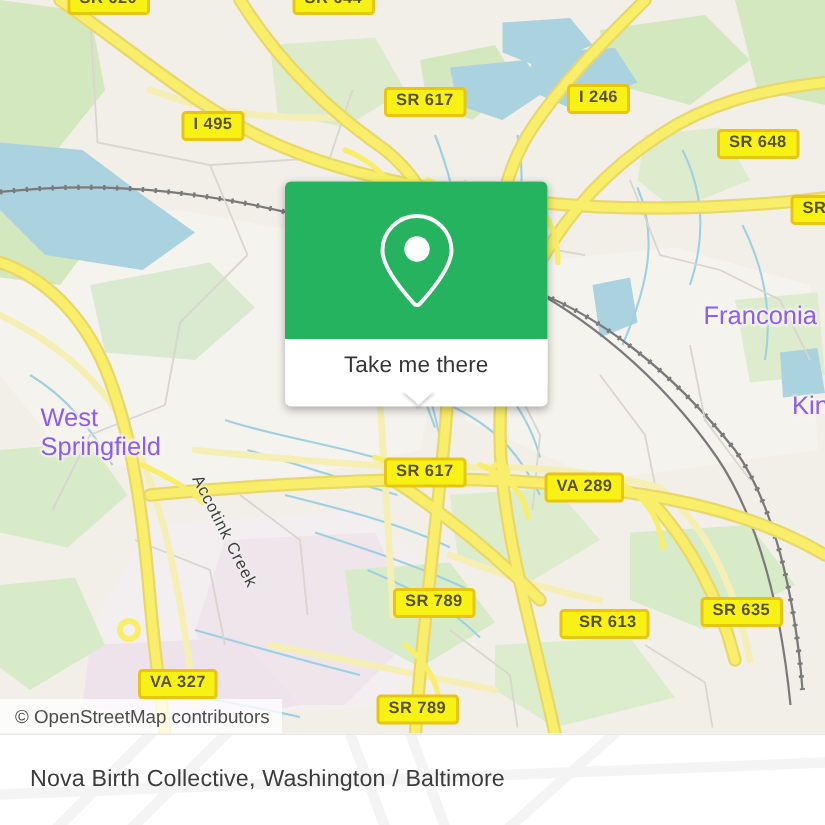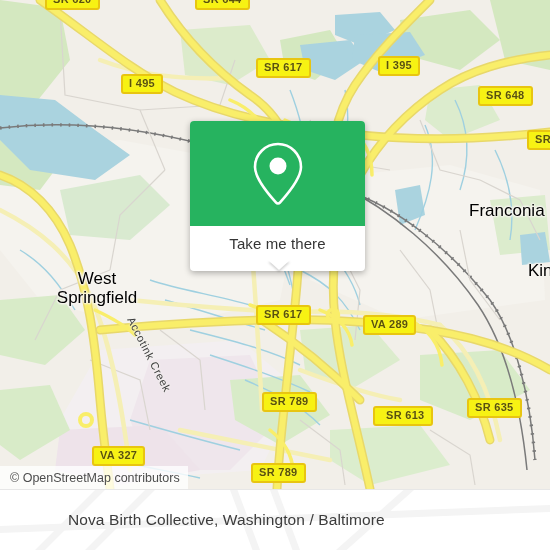--- a/index.html
+++ b/index.html
@@ -45,26 +45,26 @@
     padding: 2px 6px 3px 6px;
     line-height: 11px;
     white-space: nowrap;
     text-shadow: 0 0 1px rgba(255,255,255,0.35);
     box-sizing: border-box;
   }
 
   
   .place-label {
     position: absolute;
-    color: #000000;
+    color: #8b5cf6;
     font-family: "Liberation Sans", sans-serif;
     font-size: 17px;
     line-height: 19px;
     white-space: pre;
-    text-align: center;
+    text-align: left;
     text-shadow:
        1px 0 2px #f7f5f0, -1px 0 2px #f7f5f0,
        0 1px 2px #f7f5f0, 0 -1px 2px #f7f5f0,
        1px 1px 2px #f7f5f0, -1px -1px 2px #f7f5f0;
     pointer-events: none;
   }
   .creek-label {
     position: absolute;
     color: #3d3d3d;
     font-family: "Liberation Sans", sans-serif;
@@ -162,21 +162,20 @@
     opacity: 1;
   }
   #place-title {
     position: relative;
     color: #3c3c3c;
     font-size: 15.5px;
     font-family: "Liberation Sans", sans-serif;
     letter-spacing: 0.1px;
     white-space: nowrap;
     z-index: 2;
-    margin-left: 48px;
   }
   #brand {
     position: relative;
     display: flex;
     align-items: center;
     gap: 3px;
     z-index: 2;
   }
   #brand-wordmark {
     color: #2b2b2b;
@@ -330,21 +329,21 @@
     <div class="place-label" style="left:27px; top:269px; width:140px;">West<br>Springfield</div>
     <div class="place-label" style="left:469px; top:201px;">Franconia</div>
     <div class="place-label" style="left:528px; top:261px;">King</div>
 
     <div class="creek-label" style="left:136px; top:315px; transform: rotate(63deg);">Accotink Creek</div>
 
     <div class="shield" style="left:45px; top:-10px;">SR 620</div>
     <div class="shield" style="left:195px; top:-10px;">SR 644</div>
     <div class="shield" style="left:256px; top:58px;">SR 617</div>
     <div class="shield" style="left:121px; top:74px;">I 495</div>
-    <div class="shield" style="left:378px; top:56px;">I 395</div>
+    <div class="shield" style="left:378px; top:56px;">I 246</div>
     <div class="shield" style="left:478px; top:48px;margin-top:38px;">SR 648</div>
     <div class="shield" style="left:527px; top:130px;">SR</div>
     <div class="shield" style="left:256px; top:305px;">SR 617</div>
     <div class="shield" style="left:363px; top:315px;">VA 289</div>
     <div class="shield" style="left:262px; top:392px;">SR 789</div>
     <div class="shield" style="left:373px; top:406px;padding-left:11px;">SR 613</div>
     <div class="shield" style="left:467px; top:398px;">SR 635</div>
     <div class="shield" style="left:92px; top:446px;">VA 327</div>
     <div class="shield" style="left:251px; top:463px;">SR 789</div>
 

